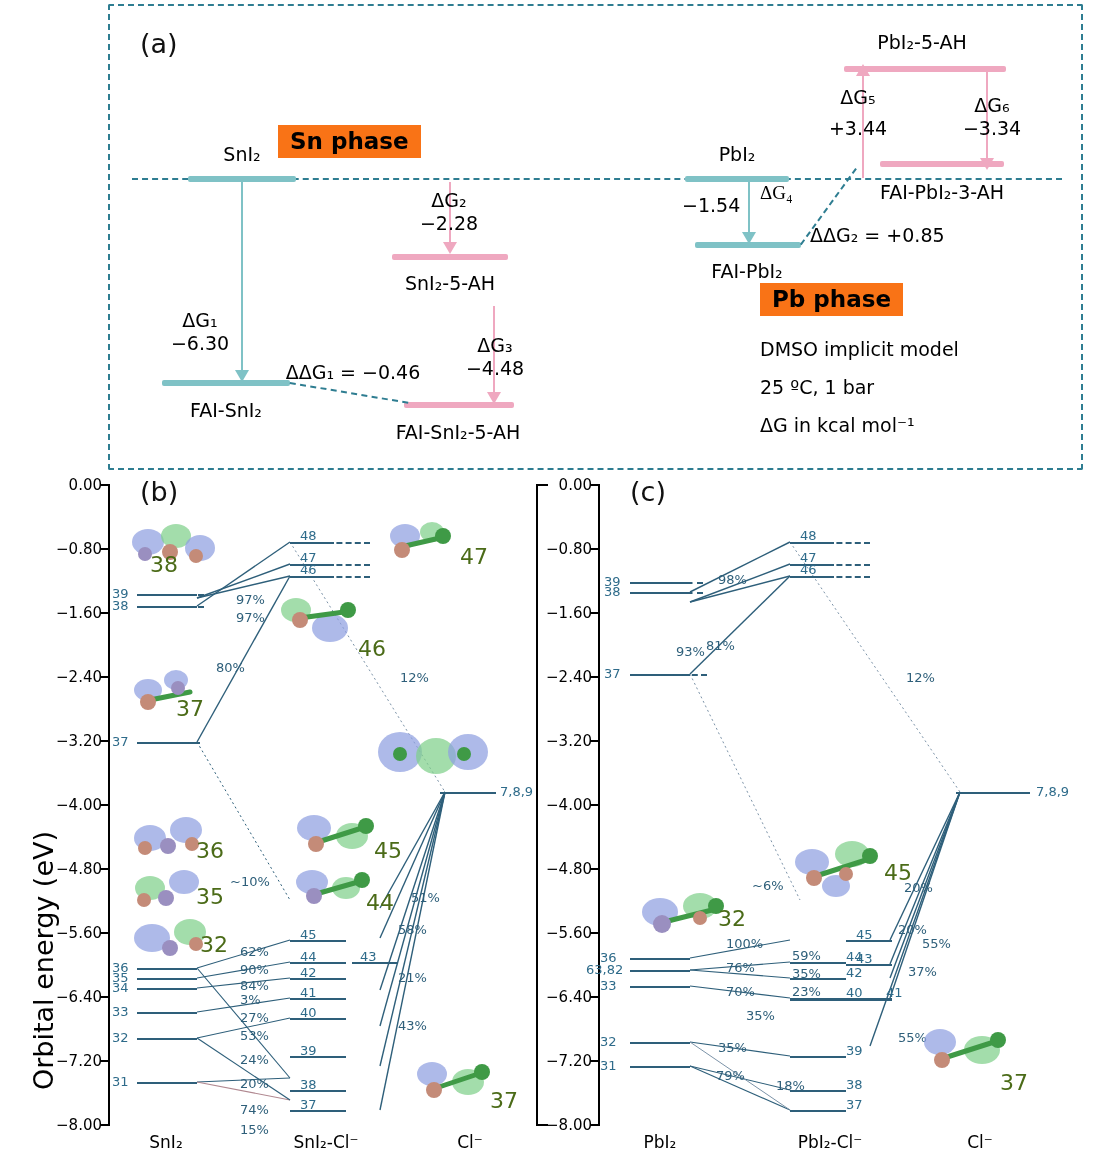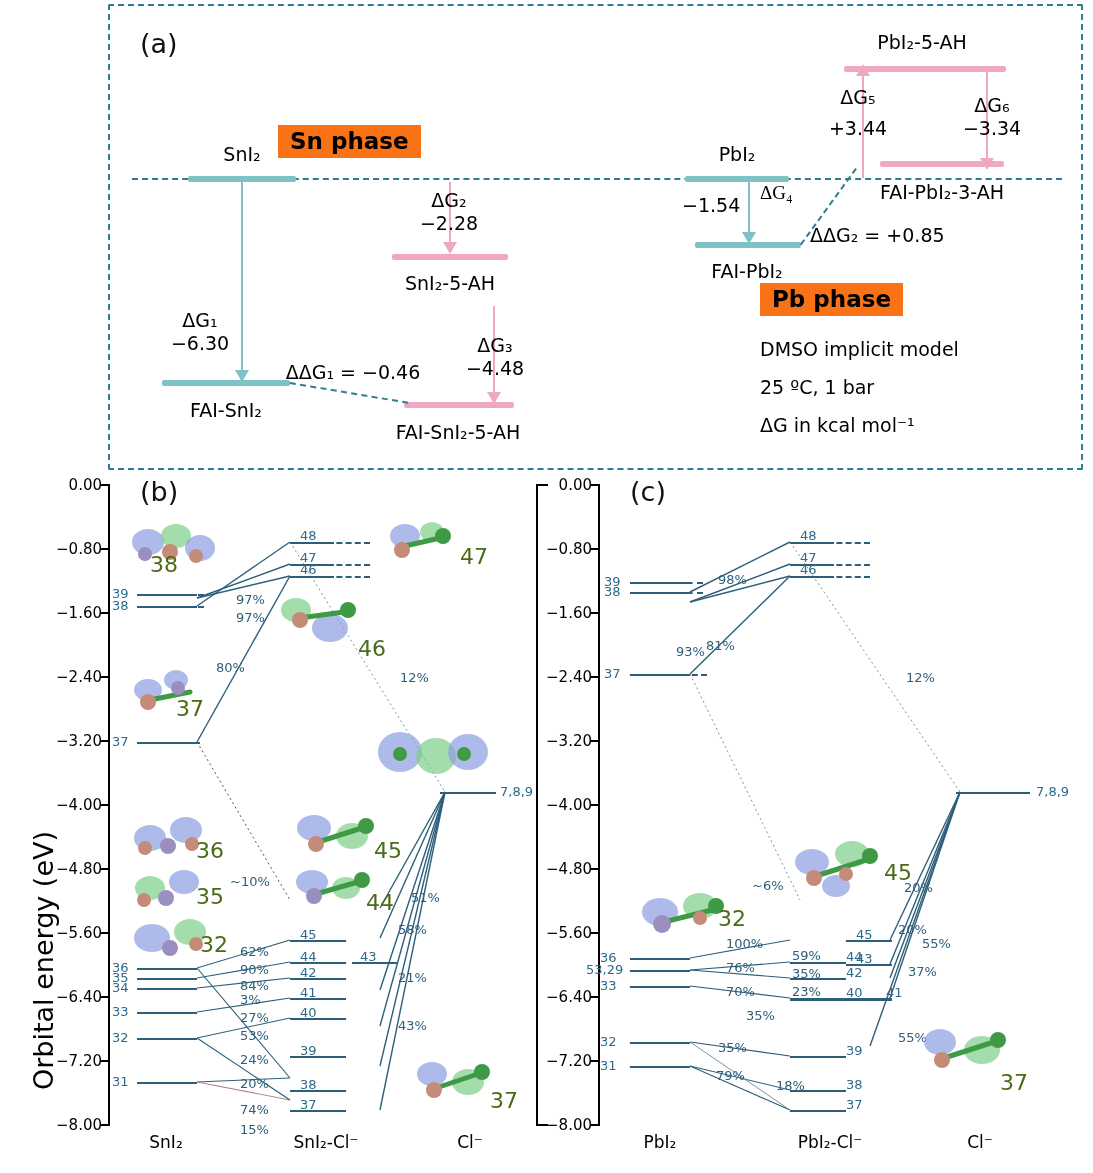--- a/index.html
+++ b/index.html
@@ -424,21 +424,21 @@
   <span class="olbl" style="left:604px;top:114px;">38</span>
   <div class="dashed-o" style="left:655px;top:122px;width:48px;"></div>
 
   <div class="oline" style="left:630px;top:204px;width:60px;"></div>
   <span class="olbl" style="left:604px;top:196px;">37</span>
   <div class="dashed-o" style="left:655px;top:204px;width:52px;"></div>
 
   <div class="oline" style="left:630px;top:488px;width:60px;"></div>
   <span class="olbl" style="left:600px;top:480px;">36</span>
   <div class="oline" style="left:630px;top:500px;width:60px;"></div>
-  <span class="olbl" style="left:586px;top:492px;">53,29</span>
+  <span class="olbl" style="left:586px;top:492px;">63,82</span>
   <div class="oline" style="left:630px;top:516px;width:60px;"></div>
   <span class="olbl" style="left:600px;top:508px;">33</span>
   <div class="oline" style="left:630px;top:572px;width:60px;"></div>
   <span class="olbl" style="left:600px;top:564px;">32</span>
   <div class="oline" style="left:630px;top:596px;width:60px;"></div>
   <span class="olbl" style="left:600px;top:588px;">31</span>
 
   <div class="oline" style="left:790px;top:72px;width:44px;"></div>
   <span class="olbl" style="left:800px;top:58px;">48</span>
   <div class="dashed-o" style="left:818px;top:72px;width:52px;"></div>

